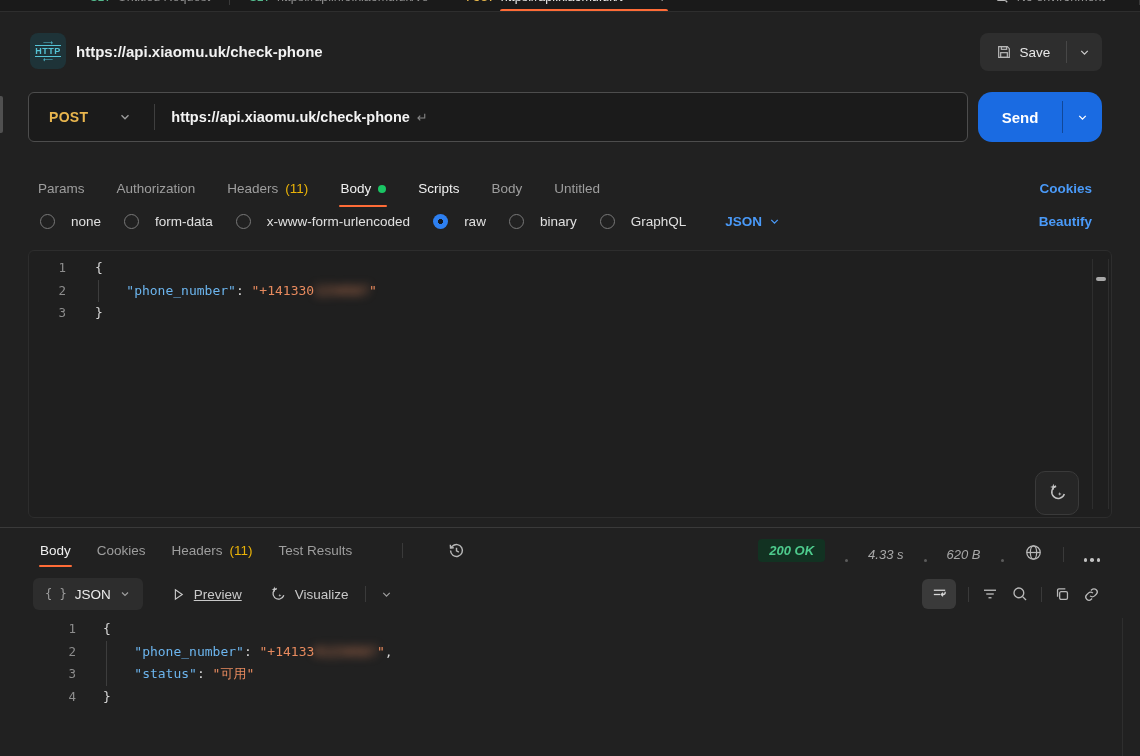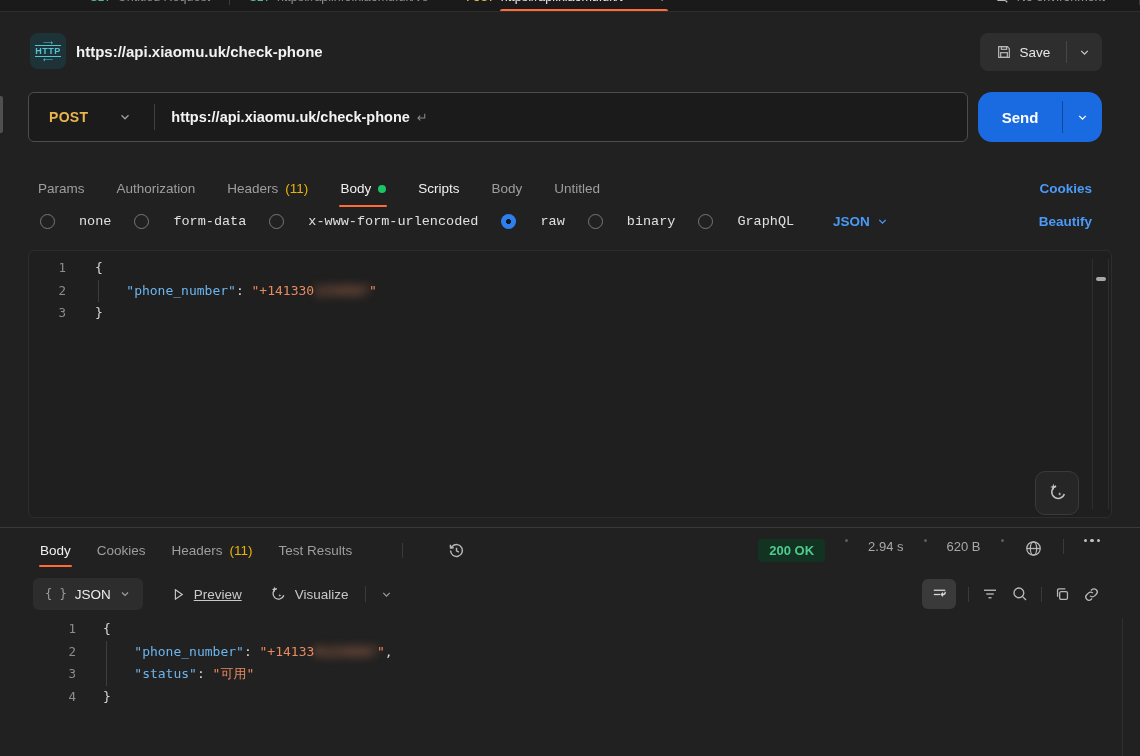--- a/index.html
+++ b/index.html
@@ -70,21 +70,21 @@
   .rtab.bright { color:#f0f0f0; }
   .rtab .green-dot { width:8px; height:8px; border-radius:50%; background:#1ac564; }
   .rtab.active::after { content:''; position:absolute; left:-1px; right:-1px; bottom:-11px;
     height:2px; background:#ff6c37; border-radius:1px; }
   .cookies-link { margin-left:auto; margin-right:48px; color:#4a9af8; font-weight:600; cursor:pointer; }
 
   
   .modes-row { position:absolute; left:0; top:206px; width:1140px; height:30px;
     display:flex; align-items:center; padding-left:40px; gap:23px;
     font-size:13.5px; color:#e0e0e0; }
-  .mode { display:flex; align-items:flex-start; gap:24px; cursor:pointer; white-space:nowrap;font-family:Liberation Mono, monospace; }
+  .mode { display:flex; align-items:flex-start; gap:16px; cursor:pointer; white-space:nowrap; }
   .radio { width:15px; height:15px; border-radius:50%; border:1.5px solid #787878; flex:none; }
   .mode.selected .radio { border:none;
     background:radial-gradient(circle,#14181d 0 2.6px,#2d7ff0 2.6px); }
   .lang-select { margin-left:16px; display:flex; align-items:center; gap:6px;
     color:#4a9af8; font-weight:700; cursor:pointer; }
   .beautify { margin-left:auto; margin-right:48px; color:#4a9af8; font-weight:600; cursor:pointer; }
 
   
   .req-editor { position:absolute; left:28px; top:250px; width:1084px; height:268px;
     background:#1f1f1f; border:1px solid #2d2d2d; border-radius:6px; padding-top:6px; }
@@ -107,22 +107,22 @@
     border-radius:10px; background:#262626; border:1px solid #3a3a3a;
     display:flex; align-items:center; justify-content:center; color:#c4c4c4; cursor:pointer; }
 
   .section-divider { position:absolute; left:0; top:527px; width:1140px; height:1px; background:#3a3a3a; }
 
   
   .resp-tabs { position:absolute; left:0; top:533px; width:1140px; height:34px;
     display:flex; align-items:center; padding-left:40px; gap:26px;
     font-size:13.5px; color:#9e9e9e; }
   .resp-tabs .rtab.active::after { bottom:-9px; }
-  .resp-meta { margin-left:auto; margin-right:40px; display:flex; align-items:flex-start;
-    gap:20px; font-size:13px; color:#a8a8a8; }
+  .resp-meta { margin-left:auto; margin-right:40px; display:flex; align-items:flex-end;
+    gap:20px; font-size:13px; color:#a8a8a8;font-style:italic; }
   .status-badge { background:#123222; color:#4ecb8d; padding:4px 11px; border-radius:4px;
     font-weight:700; font-size:13px; }
   .meta-dot { width:3px; height:3px; border-radius:50%; background:#5c5c5c; }
   .v-div { width:1px; height:15px; background:#3a3a3a; }
   .icon-btn { color:#b8b8b8; display:flex; align-items:center; justify-content:center; cursor:pointer; }
   .more-dots { display:flex; gap:3px; }
   .more-dots i { width:3.5px; height:3.5px; border-radius:50%; background:#c0c0c0; }
 
   
   .resp-toolbar { position:absolute; left:0; top:578px; width:1140px; height:32px;
@@ -331,21 +331,21 @@
   <div class="icon-btn" style="margin-left:18px;">
     <svg width="19" height="19" viewBox="0 0 24 24" fill="none" stroke="currentColor" stroke-width="1.8">
       <path d="M4.5 12a7.5 7.5 0 1 0 2.2-5.3L4.5 8.9"></path>
       <polyline points="4.2 4.8 4.5 8.9 8.5 8.6"></polyline>
       <polyline points="12 8.5 12 12.5 15 14"></polyline>
     </svg>
   </div>
   <div class="resp-meta">
     <span class="status-badge">200 OK</span>
     <span class="meta-dot"></span>
-    <span>2.94 s</span>
+    <span>4.33 s</span>
     <span class="meta-dot"></span>
     <span>620 B</span>
     <span class="meta-dot"></span>
     <span class="icon-btn">
       <svg width="19" height="19" viewBox="0 0 24 24" fill="none" stroke="currentColor" stroke-width="1.6">
         <circle cx="12" cy="12" r="8.5"></circle>
           <ellipse cx="12" cy="12" rx="4" ry="8.5"></ellipse>
           <path d="M3.5 12h17"></path>
       </svg>
     </span>

